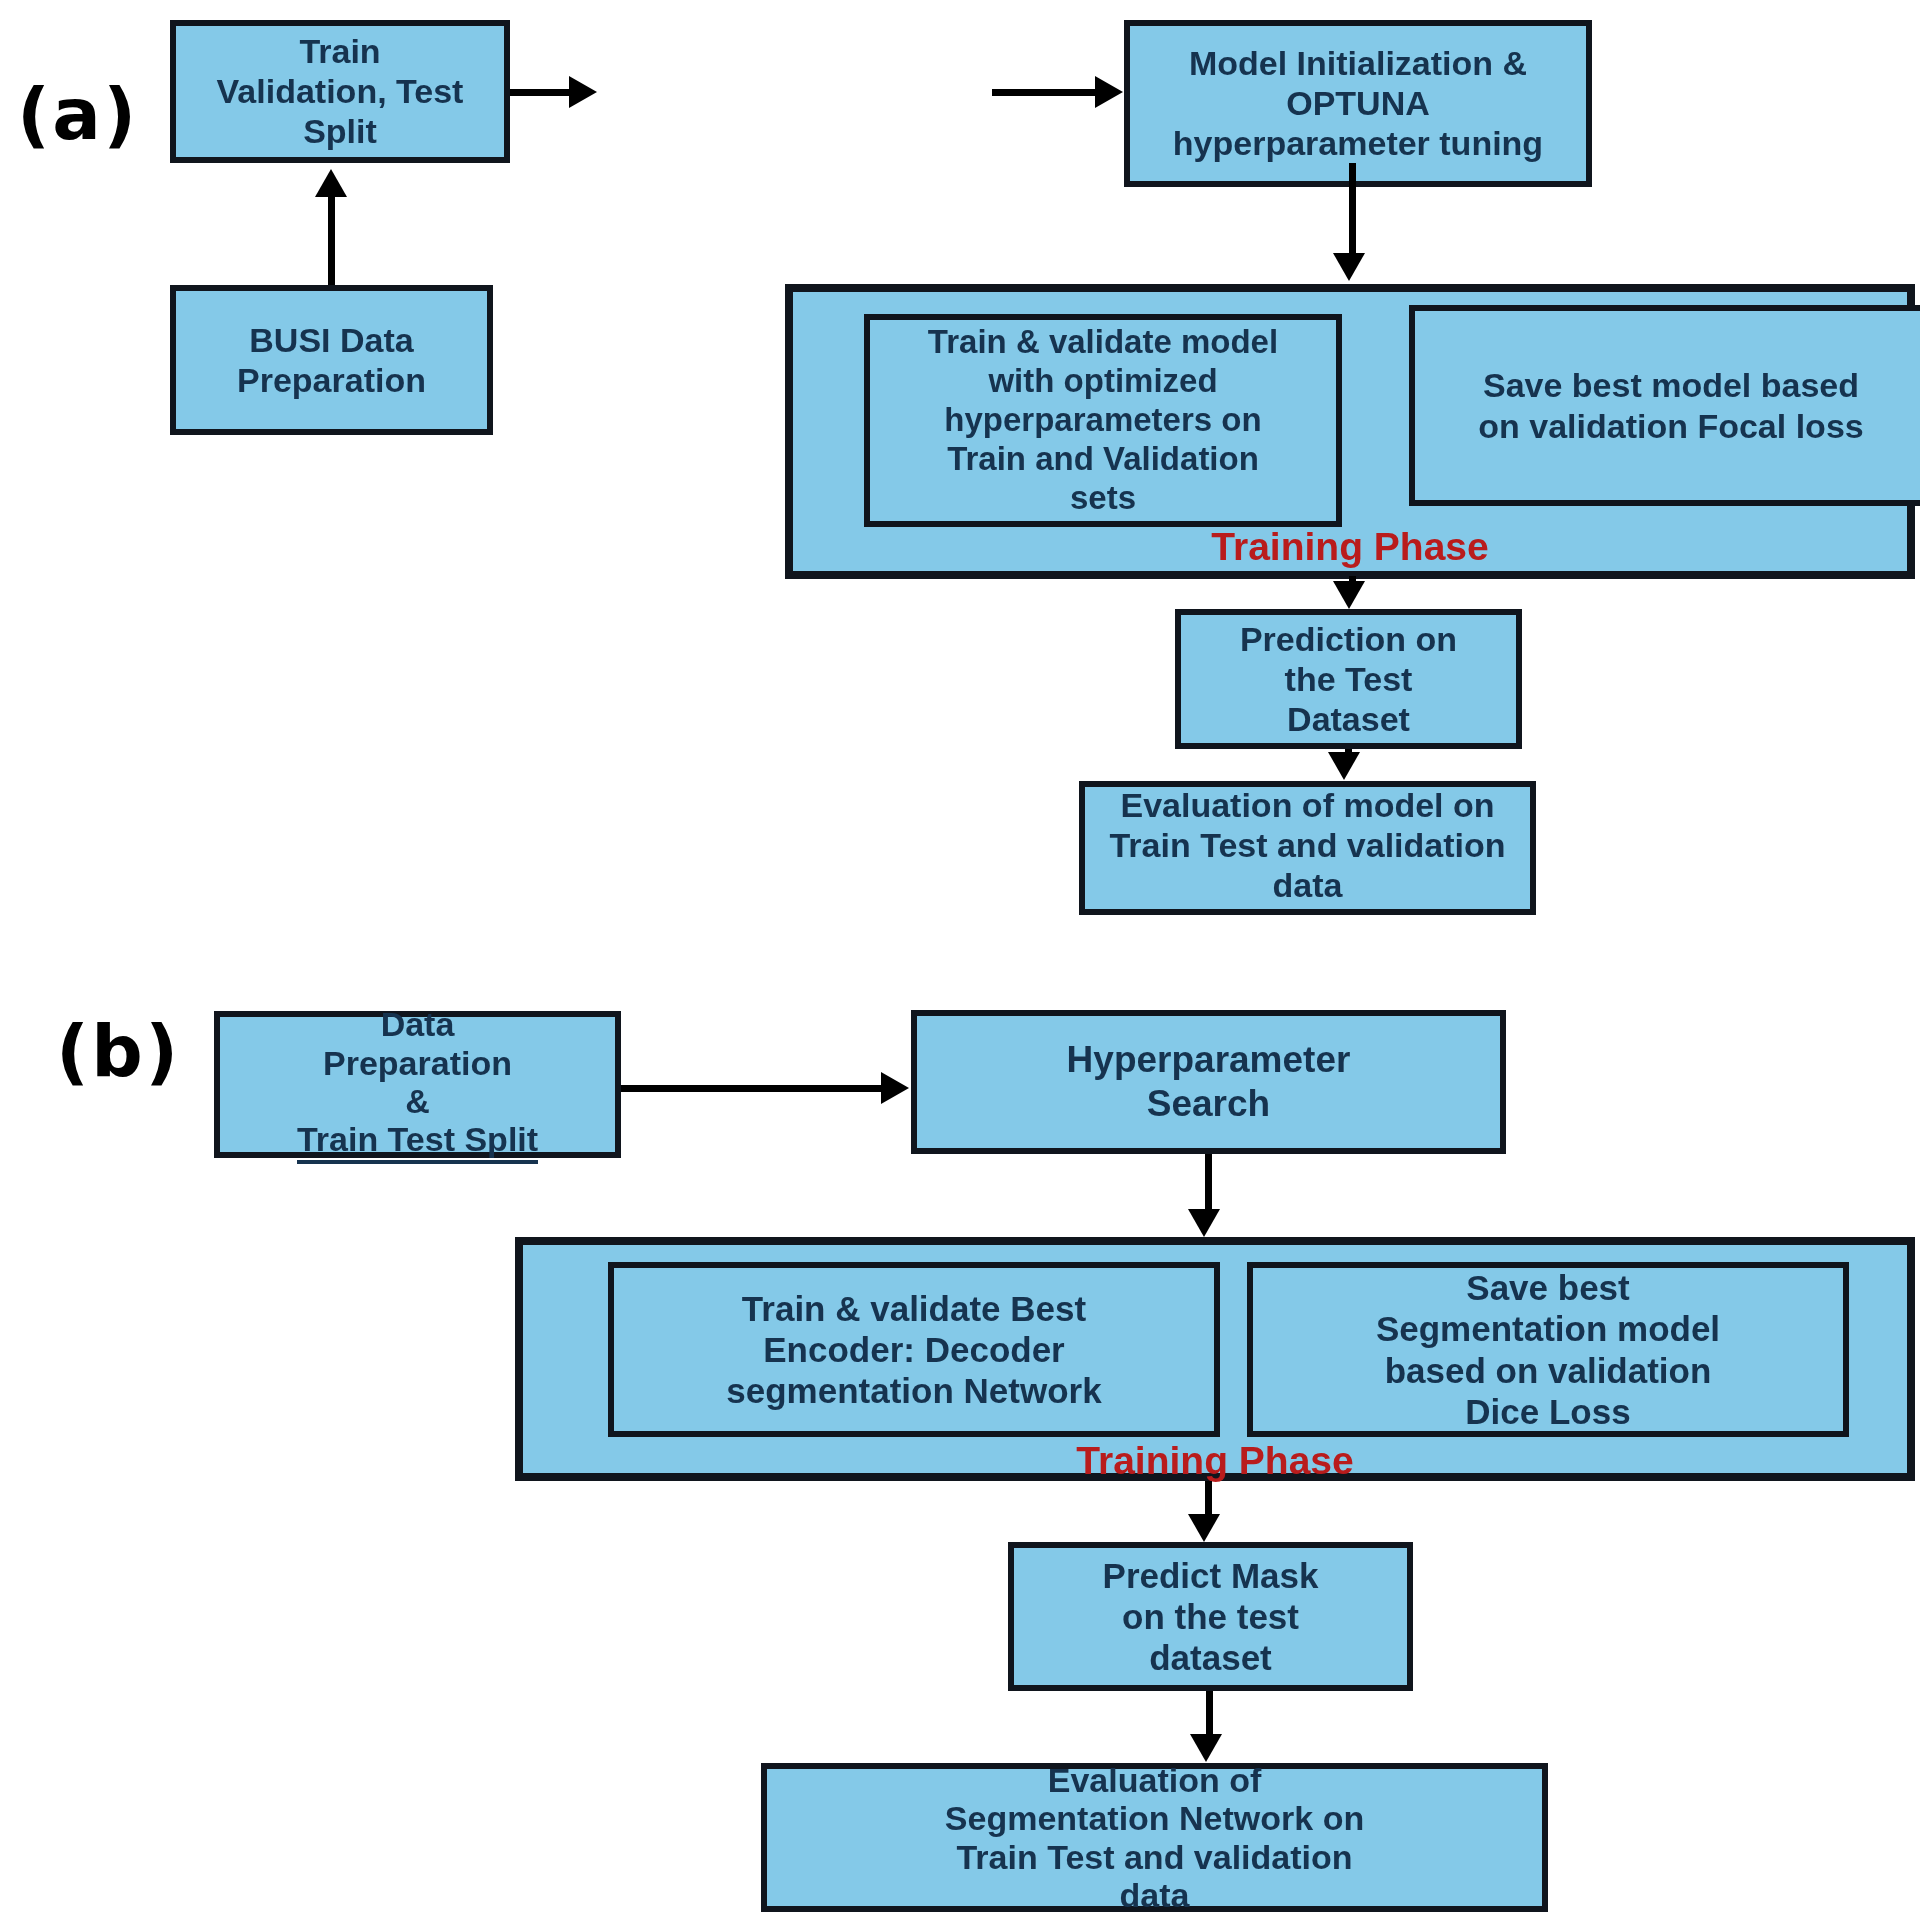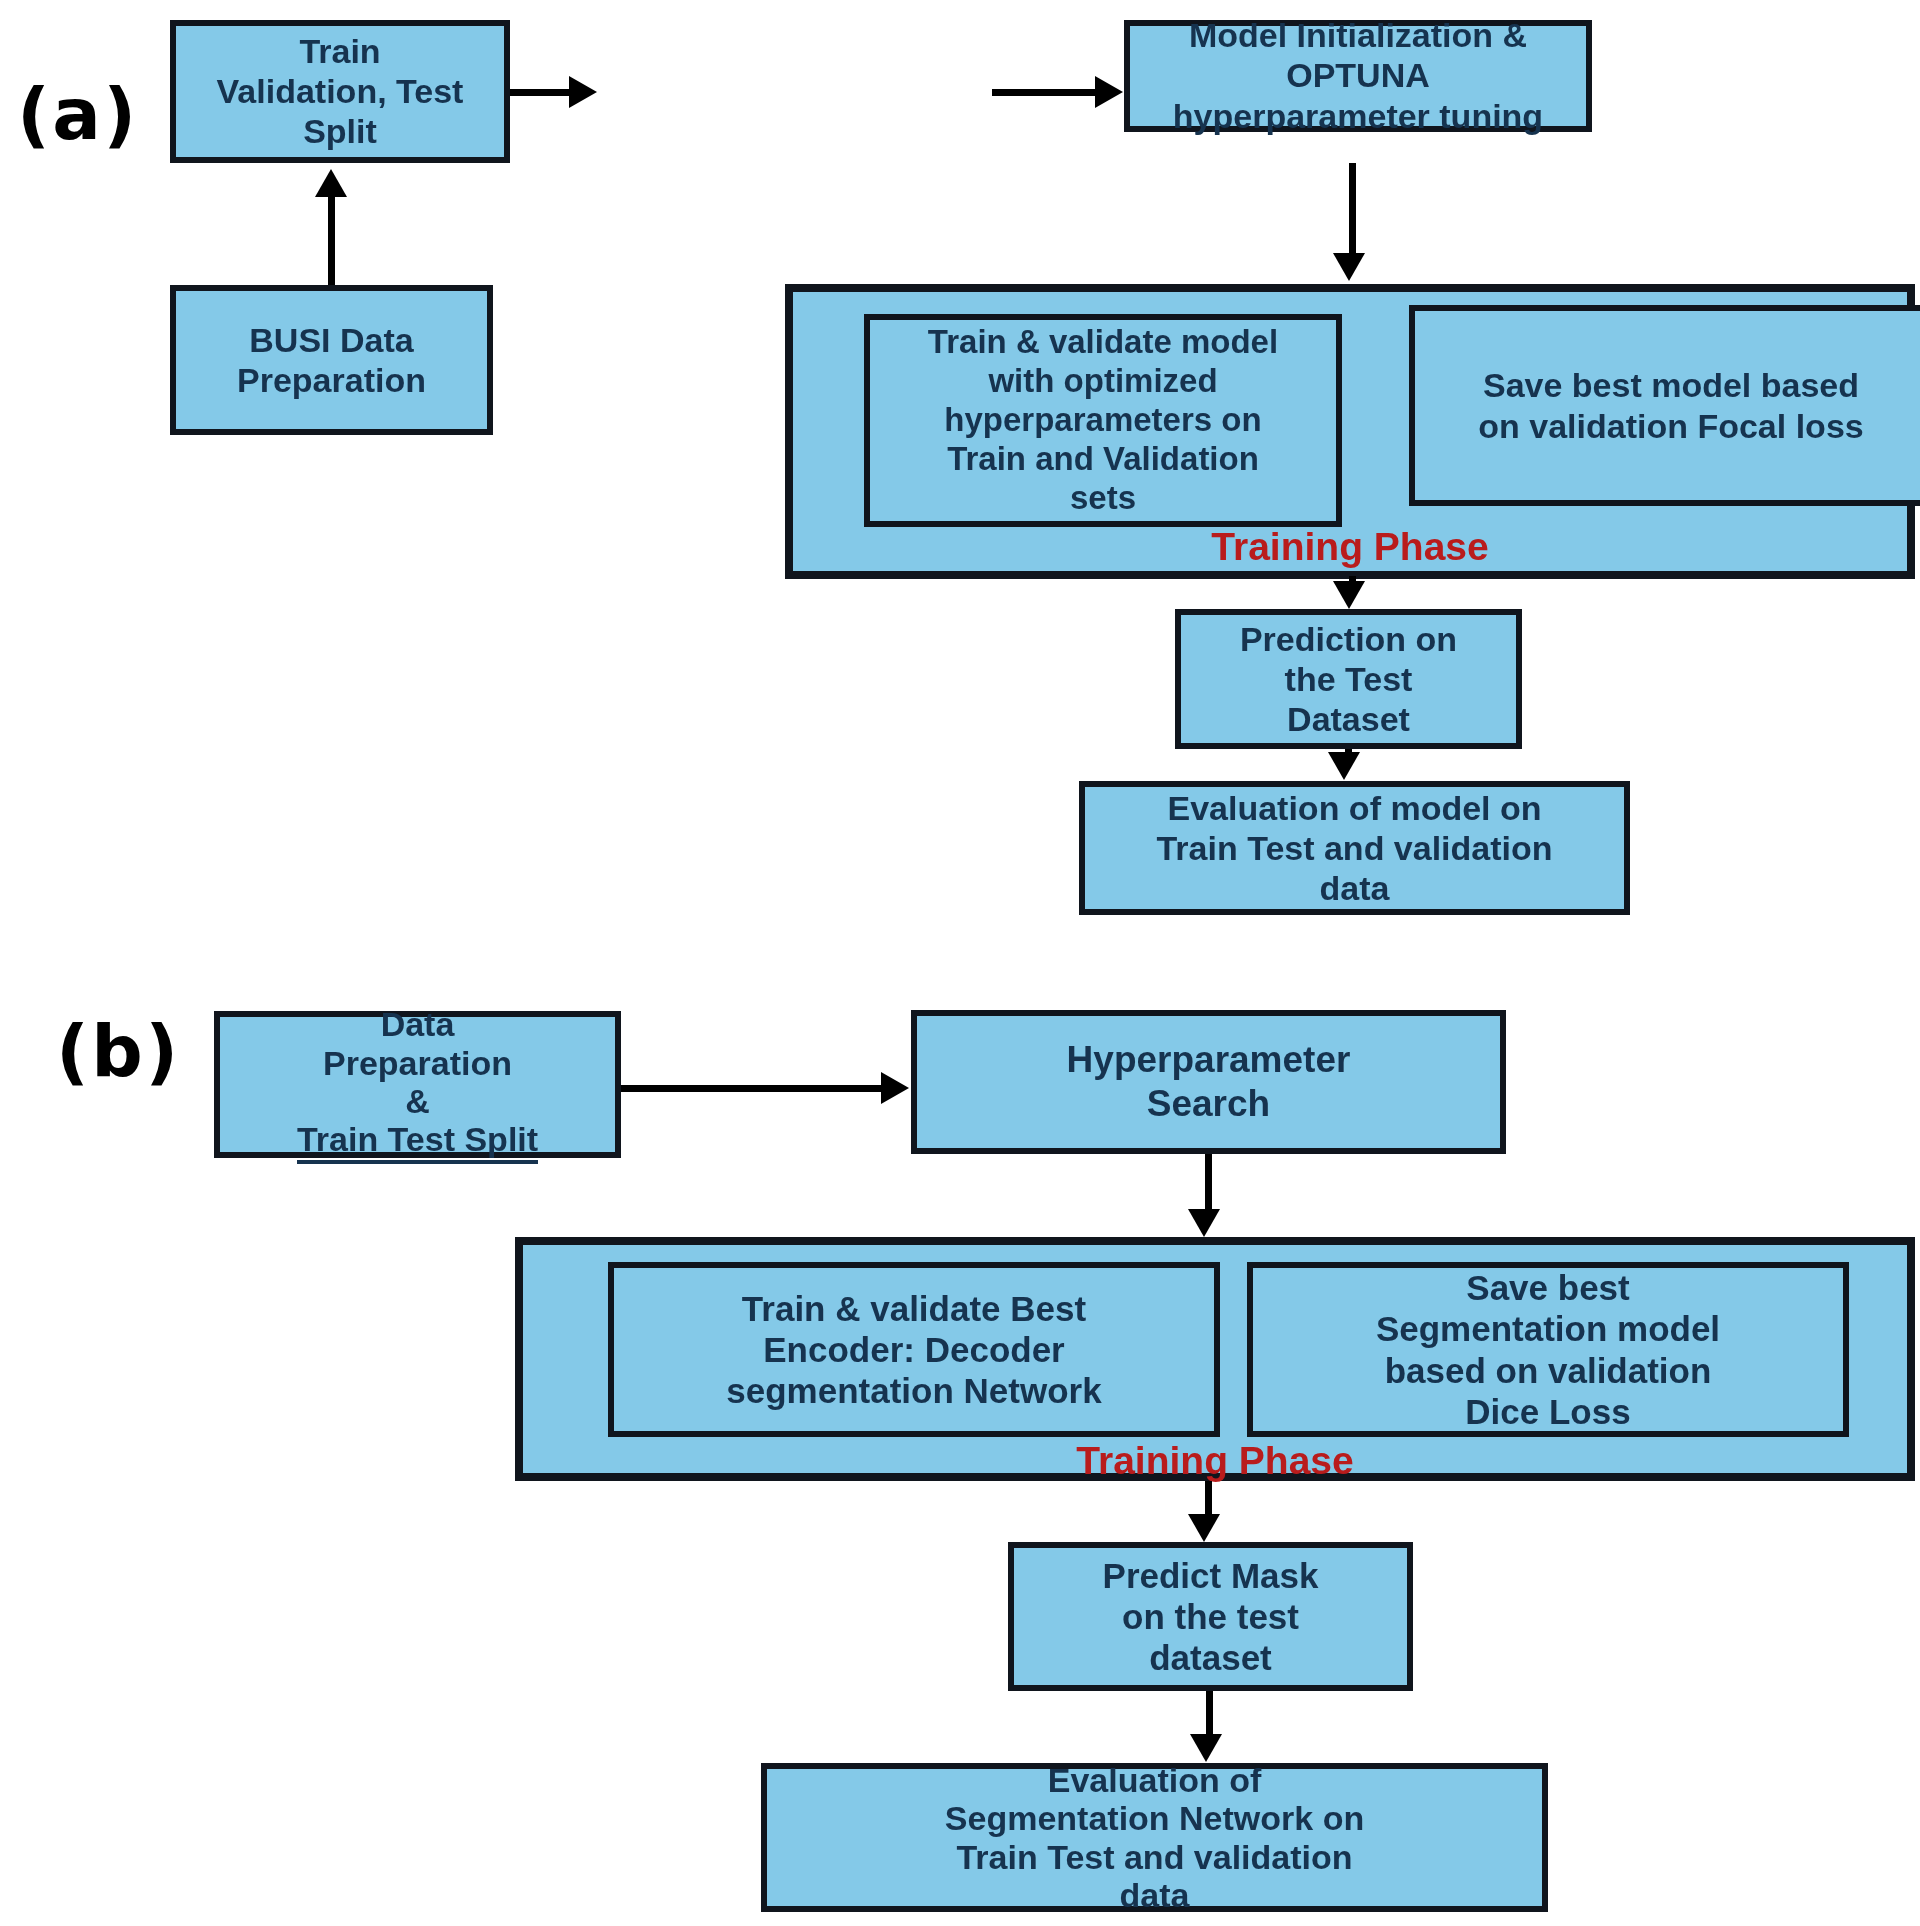--- a/index.html
+++ b/index.html
@@ -89,21 +89,21 @@
 
   <div class="panel-label" style="left:17px; top:72px;">(a)</div>
 
   <div class="box" style="left:170px; top:19.5px; width:340px; height:143px;">
       <div>Train</div>
       <div>Validation, Test</div>
       <div>Split</div>
     </div>
 
 
-  <div class="box" style="left:1124px; top:19.5px; width:468px; height:112px;">
+  <div class="box" style="left:1124px; top:19.5px; width:468px; height:167px;">
       <div>Model Initialization &amp;</div>
       <div>OPTUNA</div>
       <div>hyperparameter tuning</div>
     </div>
 
   <div class="box" style="left:170px; top:285px; width:323px; height:150px;">
       <div>BUSI Data</div>
       <div>Preparation</div>
     </div>
 
@@ -141,21 +141,21 @@
 
   <div class="box" style="left:1175px; top:609px; width:347px; height:140px;">
       <div>Prediction on</div>
       <div>the Test</div>
       <div>Dataset</div>
     </div>
 
   <div class="line" style="left:1345px; top:749px; width:7.3px; height:6px;"></div>
   <div class="ah ah-down" style="left:1328px; top:752px;"></div>
 
-  <div class="box" style="left:1079px; top:781px; width:551px; height:134px;">
+  <div class="box" style="left:1079px; top:781px; width:457px; height:134px;justify-content:flex-end;">
       <div>Evaluation of model on</div>
       <div>Train Test and validation</div>
       <div>data</div>
     </div>
 
   <div class="panel-label" style="left:56px; top:1009px;">(b)</div>
 
   <div class="box" style="left:214px; top:1011px; width:407px; height:147px; line-height:1.12;">
     <div>Data</div>
     <div>Preparation</div>

